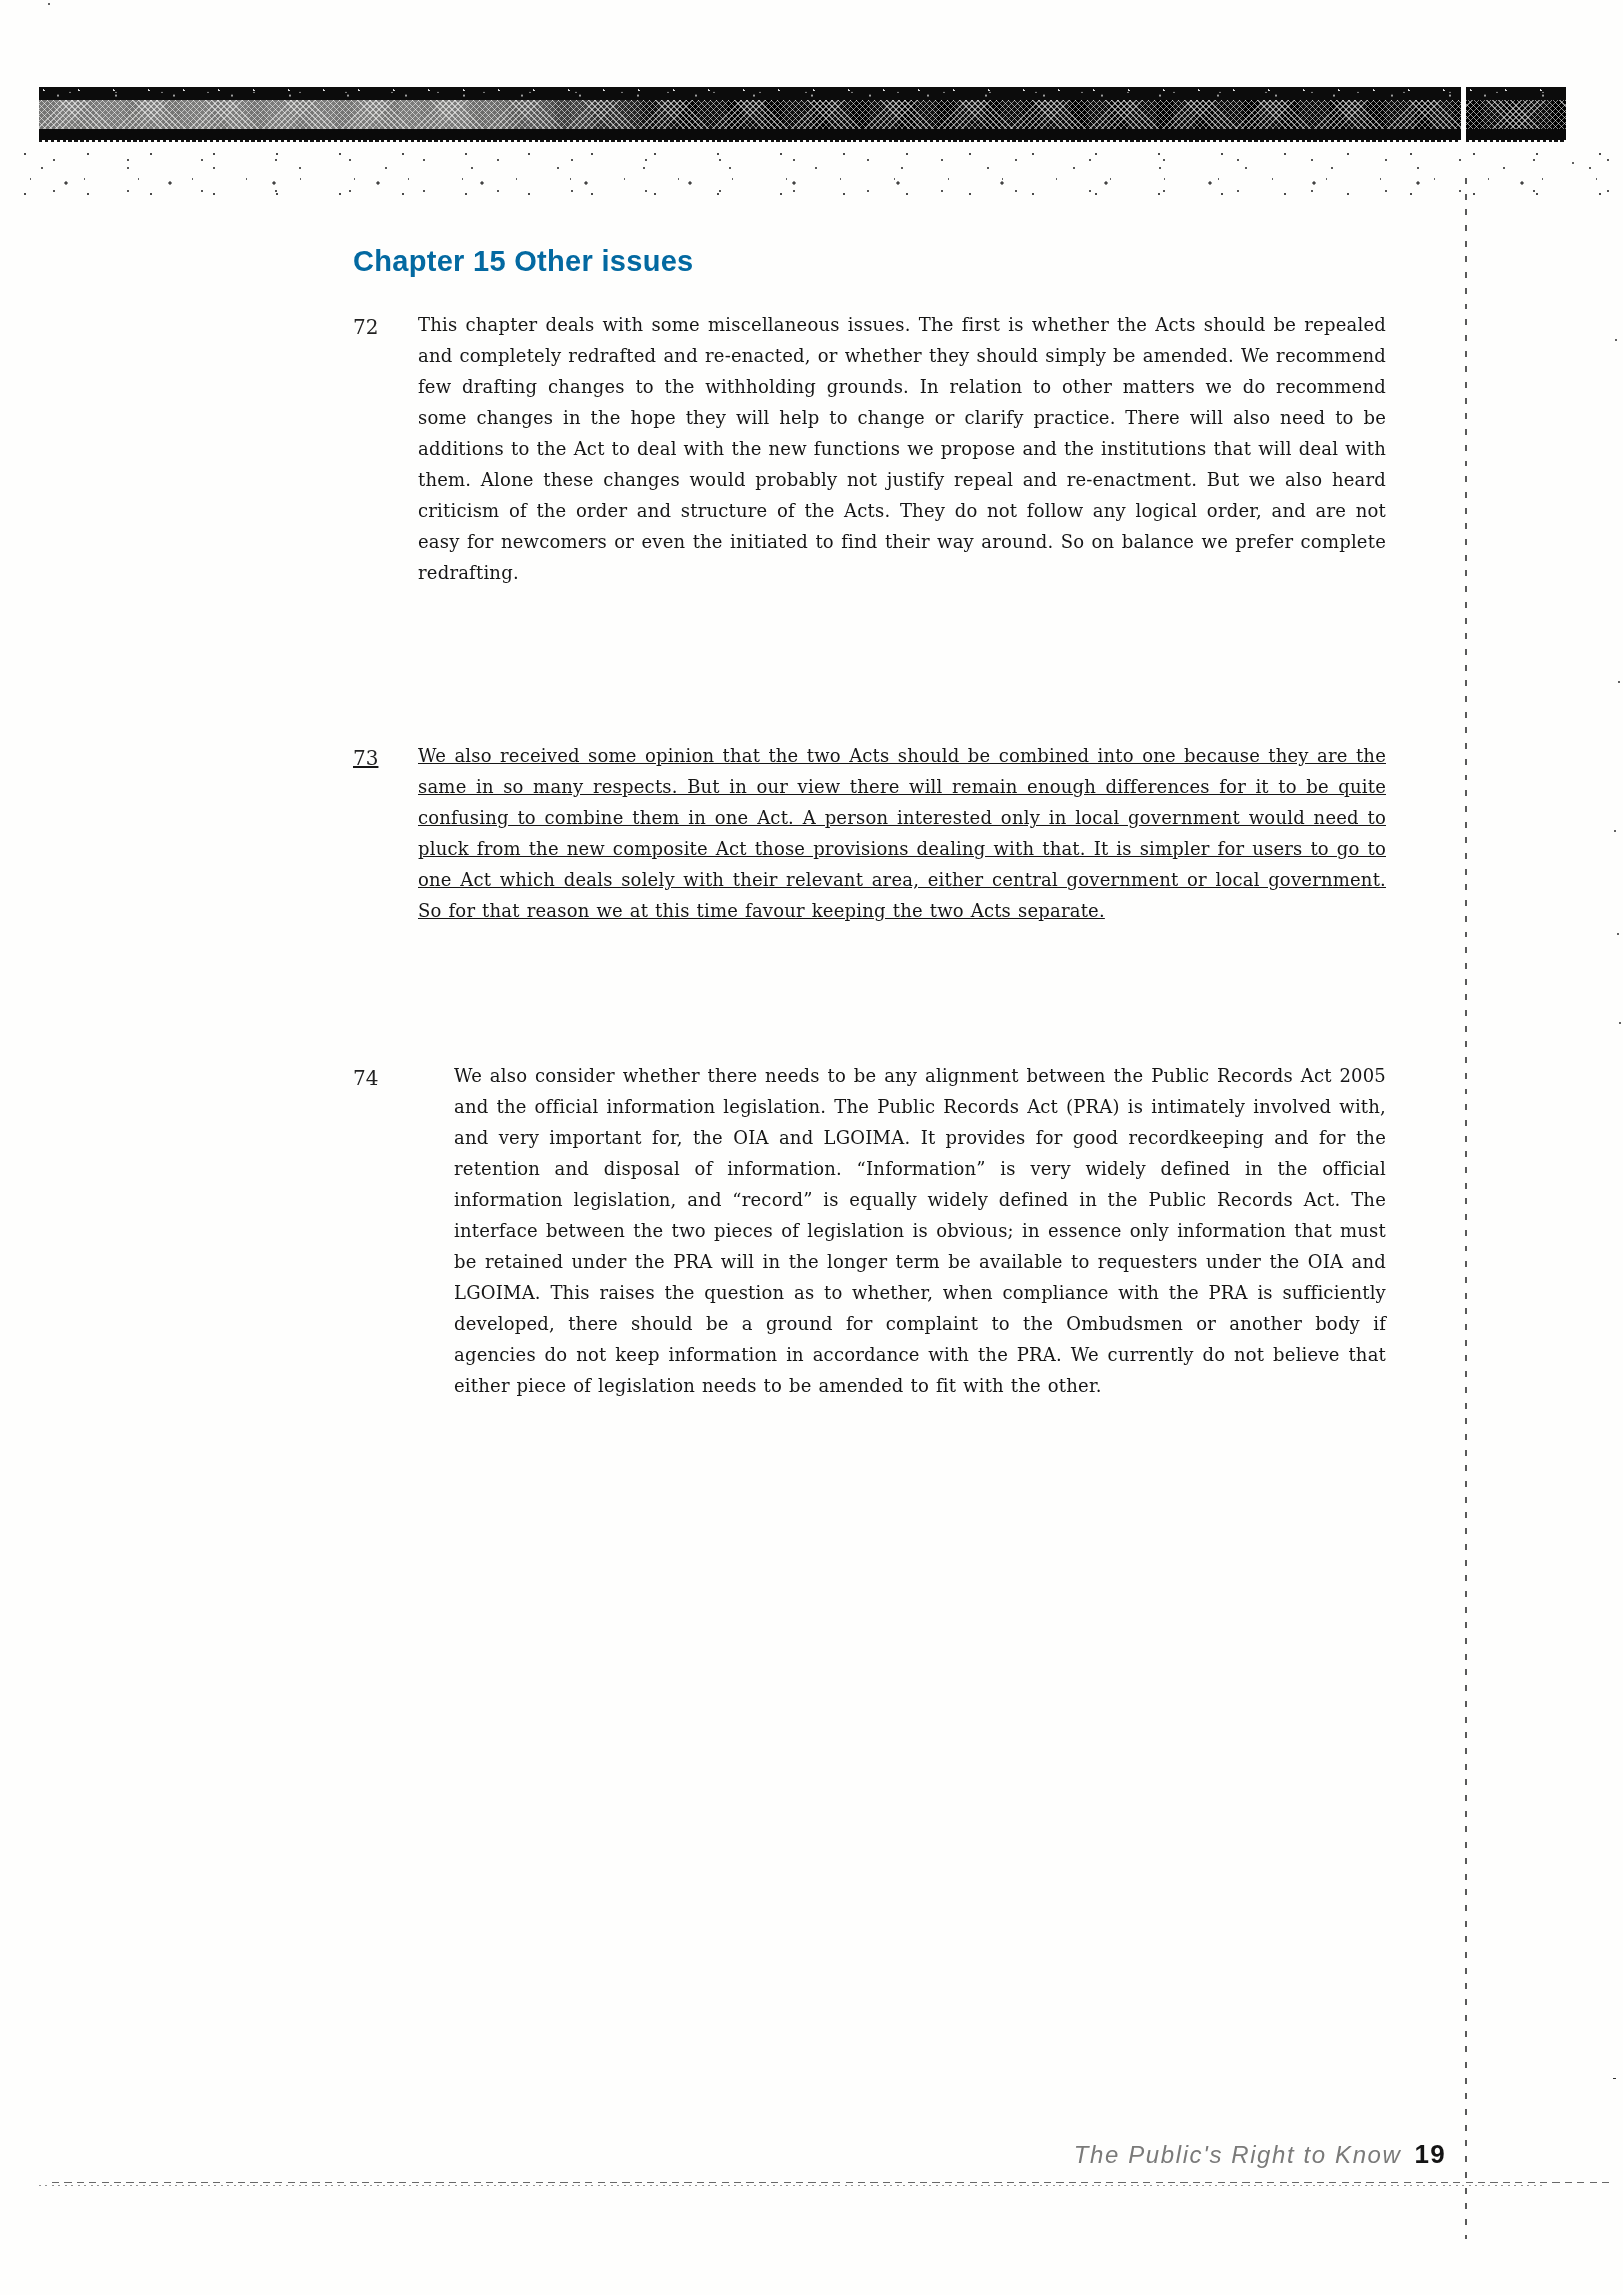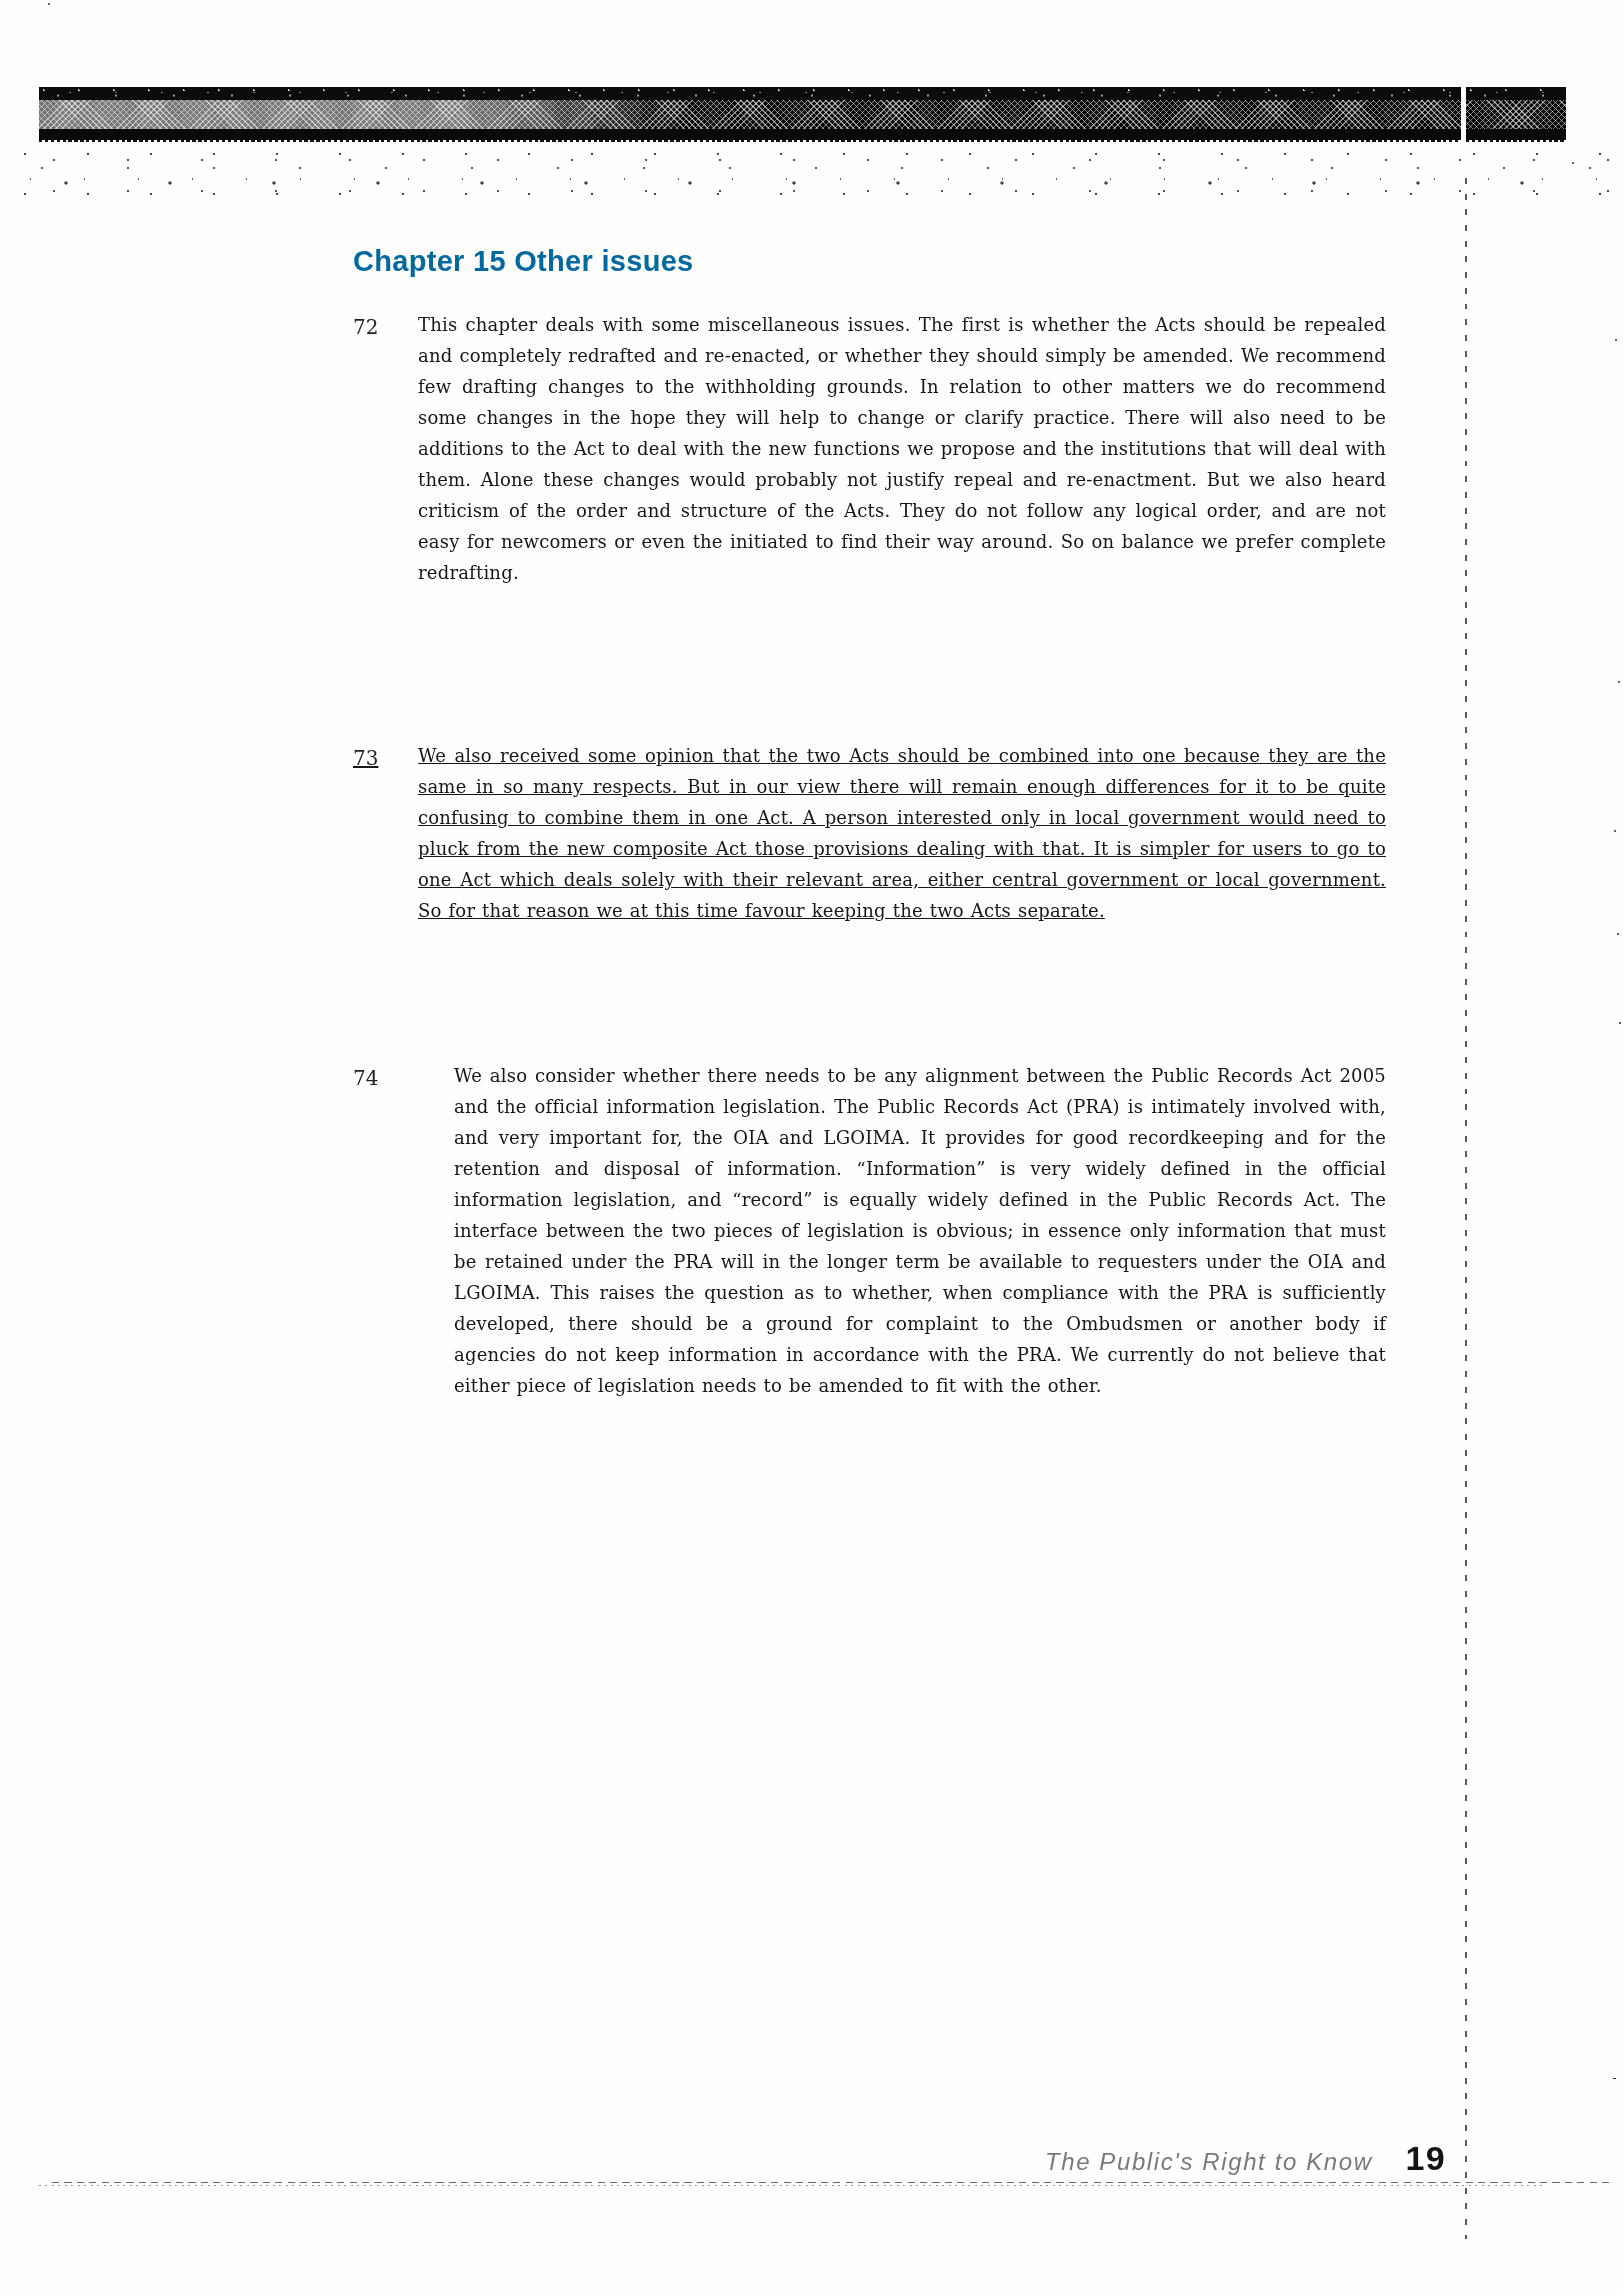--- a/index.html
+++ b/index.html
@@ -126,35 +126,35 @@
     text-align:justify;
     color:#161616;
   }
 
   
   .footer{
     position:absolute;
     right:177px;top:2139px;
     display:flex;
     align-items:baseline;
-    gap:33px;
+    gap:13px;
     white-space:nowrap;
   }
   .footer-title{
     font-family:"Liberation Sans", sans-serif;
     font-style:italic;
     font-size:24px;
     letter-spacing:1.6px;
     color:#636363;
     opacity:.85;
   }
   .footer-page{
     font-family:"Liberation Sans", sans-serif;
     font-weight:700;
-    font-size:34px;
+    font-size:26px;
     letter-spacing:1.3px;
     color:#141414;
   }
 
   
   .bottom-dash-1{
     position:absolute;
     left:52px;top:2182px;
     width:1558px;height:1.3px;
     background:repeating-linear-gradient(90deg,#4d4d4d 0 7.2px, transparent 7.2px 12.4px);

